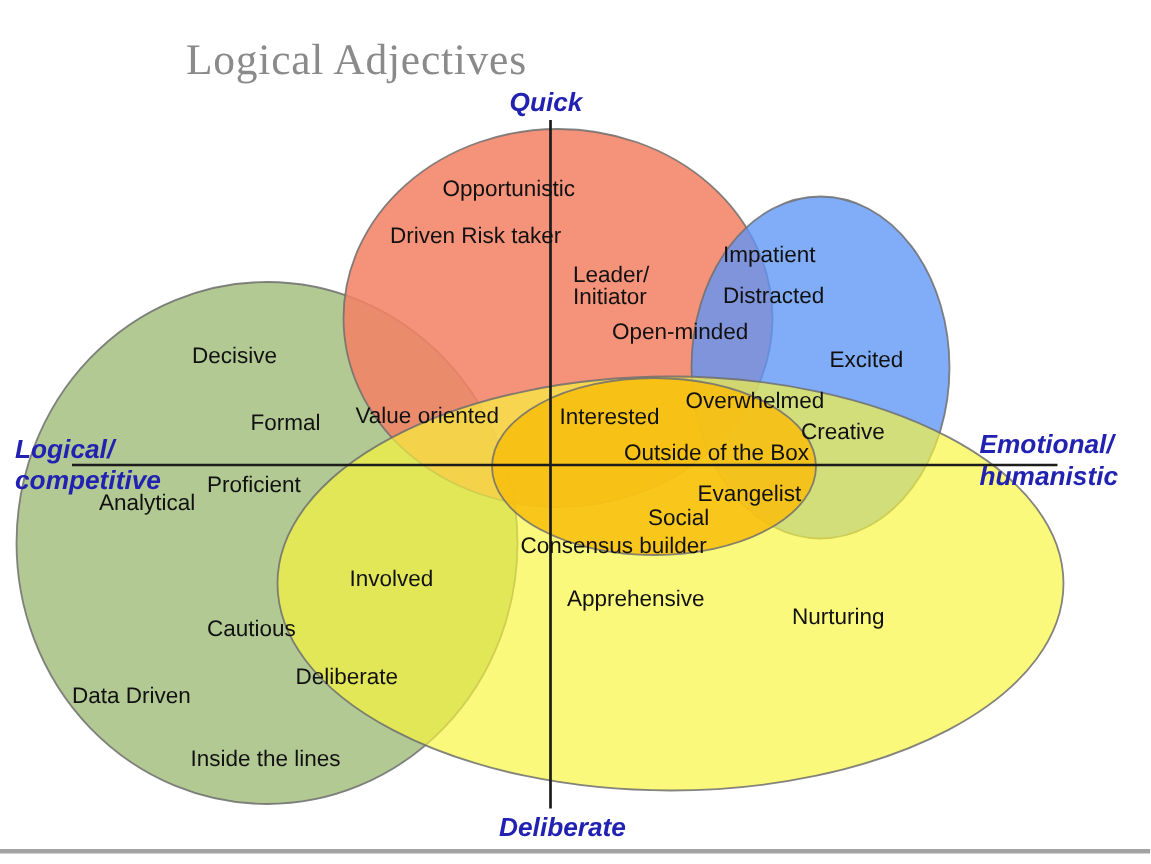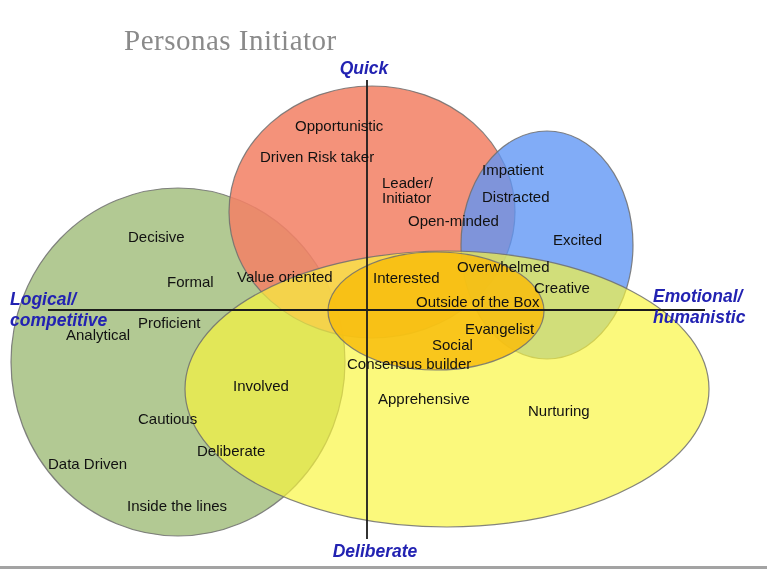--- a/index.html
+++ b/index.html
@@ -25,21 +25,21 @@
     position:absolute;
     left:0;top:566px;
     width:767px;height:3px;
     background:#a3a3a3;
   }
 </style>
 </head>
 <body>
 
 <div class="slide">
-  <h1 class="slide-title">Personas Initiator</h1>
+  <h1 class="slide-title">Logical Adjectives</h1>
   <svg id="diagram" class="diagram" width="767" height="576" viewBox="0 0 767 576">
       <ellipse cx="178" cy="362" rx="167" ry="174" fill="#AFC78F" fill-opacity="0.97" stroke="#6e6e6e" stroke-opacity="0.85" stroke-width="1.2"></ellipse>
       <ellipse cx="372" cy="212" rx="143" ry="126" fill="#F28266" fill-opacity="0.87" stroke="#6e6e6e" stroke-opacity="0.85" stroke-width="1.2"></ellipse>
       <ellipse cx="547" cy="245" rx="86" ry="114" fill="#5D95F5" fill-opacity="0.78" stroke="#6e6e6e" stroke-opacity="0.85" stroke-width="1.2"></ellipse>
       <ellipse cx="447" cy="389" rx="262" ry="138" fill="#F9F63B" fill-opacity="0.67" stroke="#6e6e6e" stroke-opacity="0.85" stroke-width="1.2"></ellipse>
       <ellipse cx="436" cy="311" rx="108" ry="59" fill="#F8BE0E" fill-opacity="0.87" stroke="#6e6e6e" stroke-opacity="0.85" stroke-width="1.2"></ellipse>
       <line x1="367" y1="80" x2="367" y2="539" stroke="#1c1c1c" stroke-width="1.8"></line>
       <line x1="48" y1="310" x2="705" y2="310" stroke="#1c1c1c" stroke-width="1.8"></line>
       <text x="295" y="127" fill="#111111" font-size="15" dominant-baseline="middle" font-family="&quot;Liberation Sans&quot;, sans-serif">Opportunistic</text>
       <text x="260" y="158" fill="#111111" font-size="15" dominant-baseline="middle" font-family="&quot;Liberation Sans&quot;, sans-serif">Driven Risk taker</text>

